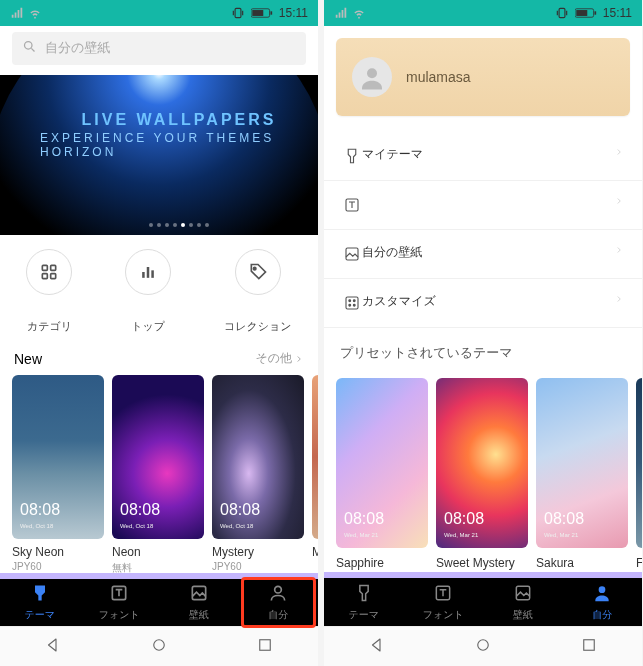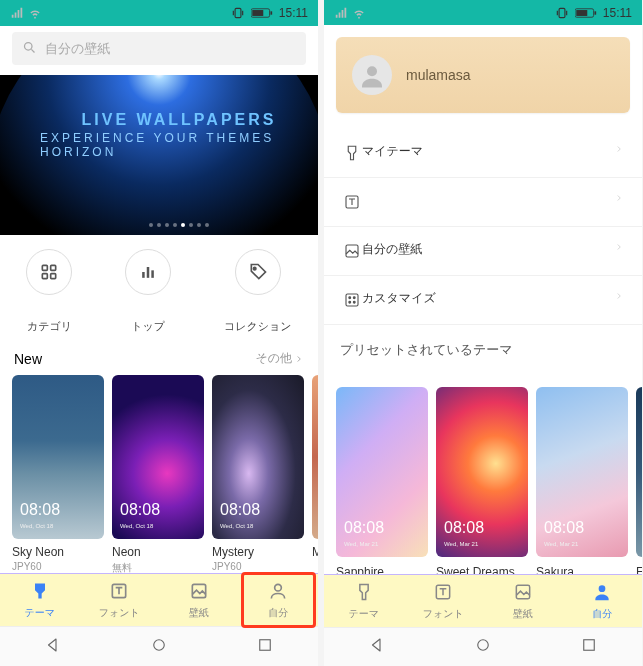--- a/index.html
+++ b/index.html
@@ -122,22 +122,22 @@
   .thumb.mystery { background: radial-gradient(ellipse at 40% 60%, #d8b8f0 0%, #7a6aa8 25%, #2d2c48 60%, #1a1a28 100%); }
   .thumb.cut { width:16px; background:linear-gradient(#e8a278,#c46850,#d4aa8a);}
   .thumb.sapphire { background: linear-gradient(135deg,#7ab8f8 0%, #cfaef5 35%, #f5b8d8 70%, #f8e0b8 100%); }
   .thumb.sweet { background: radial-gradient(circle at 65% 45%, #ffe090 0%, #ff7a3d 25%, #e8355d 55%, #4a2a80 100%); }
   .thumb.sakura { background: linear-gradient(160deg,#8fbff0 0%, #c8daf0 40%, #f4c8da 70%, #e89ab0 100%); }
   .thumb.cut2 { width:12px; background: linear-gradient(#1a3a5a,#365a7a,#7a98a8);}
 
   
   .tabbar {
     margin-top:auto;
-    height: 54px; border-top: 1px solid #c4b5fd;
-    display: flex; background: #fef9c3;
+    height: 54px; border-top: 6px solid #c4b5fd;
+    display: flex; background: #000000;
   }
   .tab { flex: 1; display: flex; flex-direction: column; align-items: center; justify-content: center; gap: 3px; font-size: 10px; color: #888; position:relative;}
   .tab.active { color: #3b82f6; }
   .tab svg { width: 20px; height: 20px; }
   .highlight-box { position:absolute; inset:-2px 2px -2px 2px; border:3px solid #ff3b1f; border-radius:4px; pointer-events:none;}
 
   
   .navbar { height: 40px; display:flex; align-items:center; justify-content:space-around; background:#fafafa; border-top:1px solid #eee; color:#666;}
   .navbar svg { width:18px; height:18px; }
 
@@ -160,21 +160,21 @@
     display:flex; align-items:flex-start; 
     padding: 14px 18px;
     border-bottom:1px solid #f0f0f0;
     font-size:12px; color:#333;
   }
   .menuitem .micon { width:20px; height:20px; color:#555; display:flex; align-items:center; justify-content:center; }
   .menuitem .micon svg{width:18px;height:18px;}
   .menuitem .chev { margin-left:auto; color:#ccc; }
   .menuitem .chev svg{width:10px;height:10px;}
 
-  .preset-title { font-size:13px; color:#555; padding:16px 16px 28px; }
+  .preset-title { font-size:13px; color:#555; padding:16px 16px 16px; }
   .presetrow { display:flex; gap:8px; padding: 0 12px; overflow:hidden; }
   .presetrow .themecard .thumb{height:170px;}
   .presetrow .themecard .name{margin-top:8px;}
 
 </style>
 </head>
 <body>
 
 <div class="phone">
 
@@ -449,21 +449,21 @@
         <div class="time">08:08</div>
         <div class="date">Wed, Mar 21</div>
       </div>
       <div class="name">Sapphire</div>
     </div>
     <div class="themecard">
       <div class="thumb sweet">
         <div class="time">08:08</div>
         <div class="date">Wed, Mar 21</div>
       </div>
-      <div class="name">Sweet Dreams</div>
+      <div class="name">Sweet Mystery</div>
     </div>
     <div class="themecard">
       <div class="thumb sakura">
         <div class="time">08:08</div>
         <div class="date">Wed, Mar 21</div>
       </div>
       <div class="name">Sakura</div>
     </div>
     <div class="themecard" style="width:12px">
       <div class="thumb cut2"></div>

